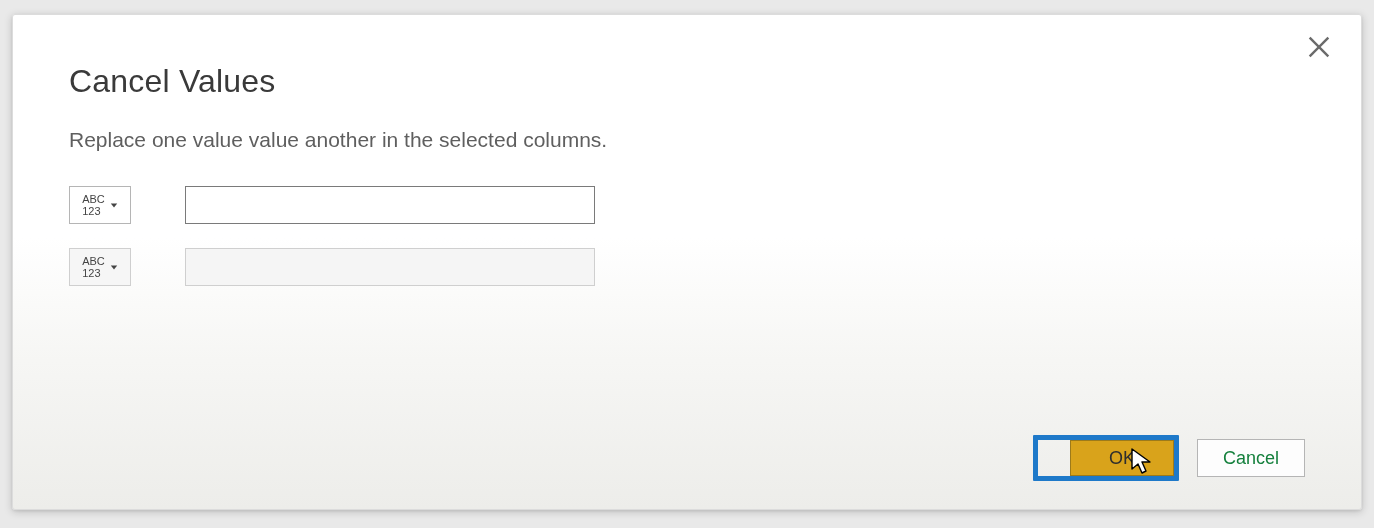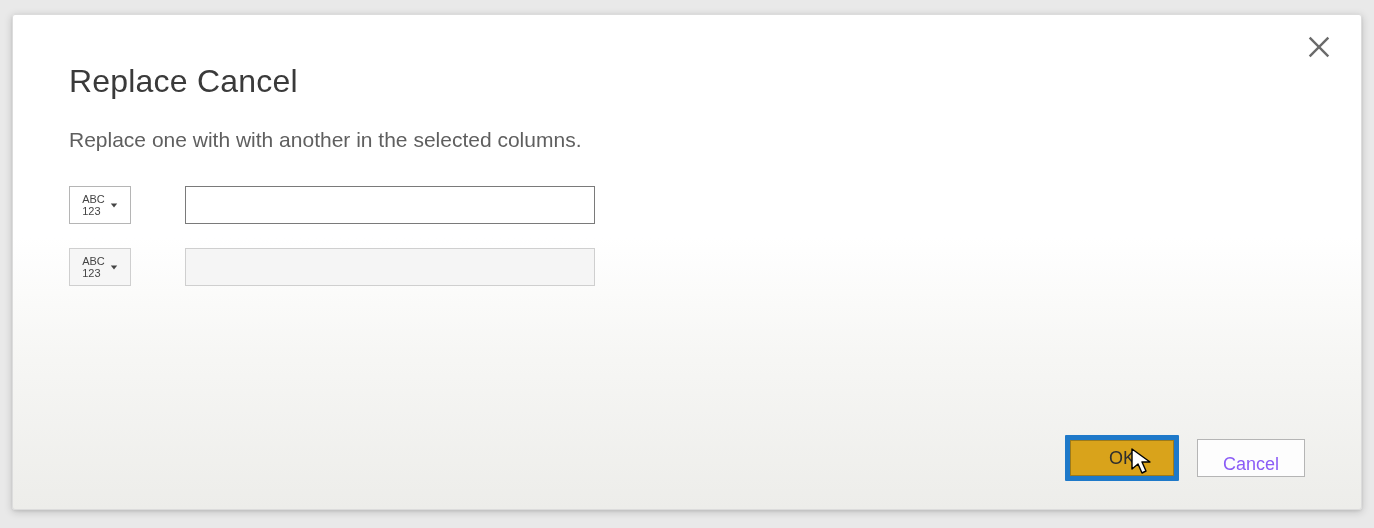--- a/index.html
+++ b/index.html
@@ -125,34 +125,34 @@
     align-items: center;
     justify-content: center;
     cursor: pointer;
     margin-left: 18px;
     font-family: inherit;
   }
   .btn-ok-wrap {
     border: 5px solid #1e79c9;
     border-radius: 1px;
     display: inline-flex;
+    padding-left: 32px;
   }
   .btn-ok {
     min-width: 104px;
     height: 36px;
     background: #d9a31b;
     border: 1px solid #9d7a1a;
     color: #2e2e2e;
     position: relative;
   }
   .btn-cancel {
     background: #fdfdfd;
     border: 1px solid #b5b5b5;
-    color: #8b5cf6;
-    align-items: flex-end;
+    color: #15803d;
   }
   .cursor {
     position: absolute;
     left: 58px;
     top: 6px;
     pointer-events: none;
   }
   .cursor svg { width: 26px; height: 28px; display: block; }
 </style>
 </head>
@@ -161,22 +161,22 @@
 <div class="backdrop">
   <div class="dialog">
 
     <div class="close-btn">
       <svg viewBox="0 0 24 24">
         <line x1="4" y1="4" x2="20" y2="20" stroke="#6a6a6a" stroke-width="2"></line>
         <line x1="20" y1="4" x2="4" y2="20" stroke="#6a6a6a" stroke-width="2"></line>
       </svg>
     </div>
 
-    <h1 class="title">Replace Cancel</h1>
-    <p class="subtitle">Replace one with with another in the selected columns.</p>
+    <h1 class="title">Cancel Values</h1>
+    <p class="subtitle">Replace one value value another in the selected columns.</p>
 
     <div class="field-block">
       <div class="field-row">
         <div class="type-picker">
           <div class="abc123">
             <span>ABC</span>
             <span>123</span>
           </div>
           <span class="tri">
             <svg viewBox="0 0 10 10">

